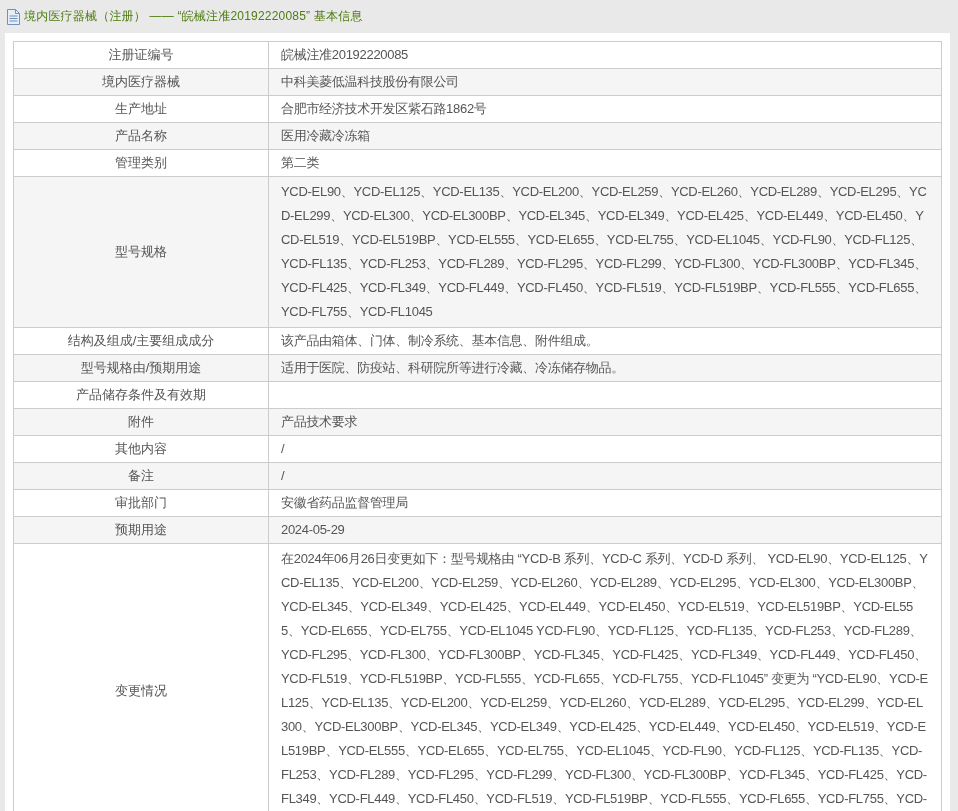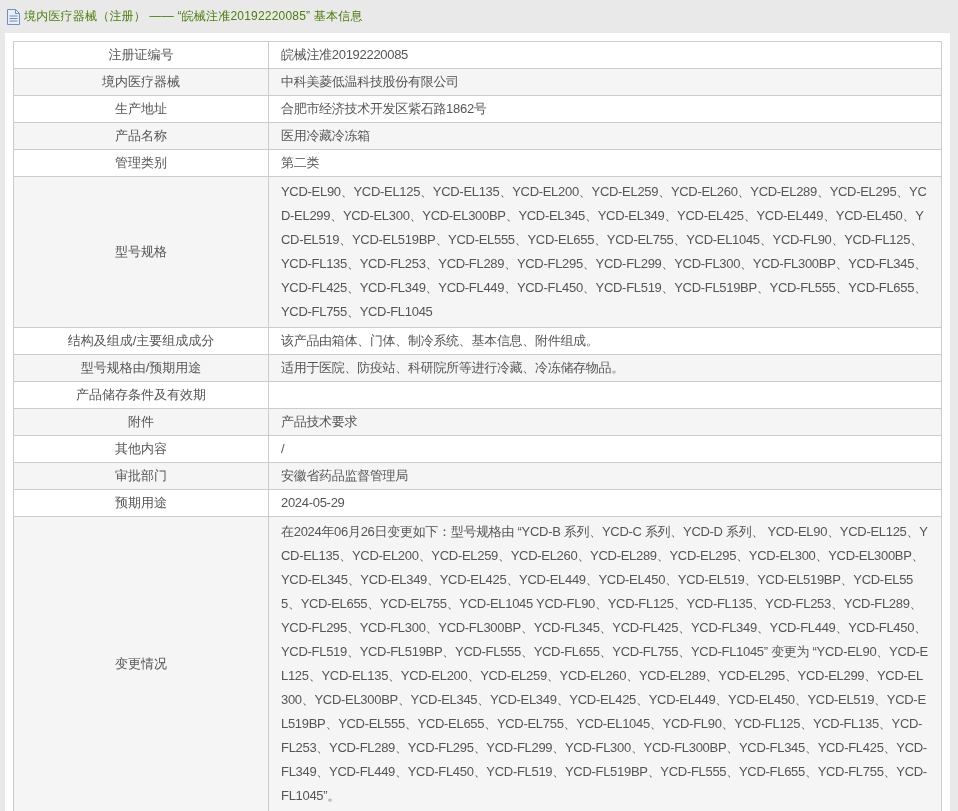--- a/index.html
+++ b/index.html
@@ -117,20 +117,24 @@
         </tr>
         <tr class="table-row">
           <td class="field-label">附件</td>
           <td class="field-value">产品技术要求</td>
         </tr>
         <tr class="table-row">
           <td class="field-label">其他内容</td>
           <td class="field-value">/</td>
         </tr>
         <tr class="table-row">
+          <td class="field-label">备注</td>
+          <td class="field-value">/</td>
+        </tr>
+        <tr class="table-row">
           <td class="field-label">审批部门</td>
           <td class="field-value">安徽省药品监督管理局</td>
         </tr>
         <tr class="table-row">
           <td class="field-label">预期用途</td>
           <td class="field-value">2024-05-29</td>
         </tr>
         <tr class="table-row">
           <td class="field-label">变更情况</td>
           <td class="field-value multiline">在2024年06月26日变更如下：型号规格由 “YCD-B 系列、YCD-C 系列、YCD-D 系列、 YCD-EL90、YCD-EL125、YCD-EL135、YCD-EL200、YCD-EL259、YCD-EL260、YCD-EL289、YCD-EL295、YCD-EL300、YCD-EL300BP、YCD-EL345、YCD-EL349、YCD-EL425、YCD-EL449、YCD-EL450、YCD-EL519、YCD-EL519BP、YCD-EL555、YCD-EL655、YCD-EL755、YCD-EL1045 YCD-FL90、YCD-FL125、YCD-FL135、YCD-FL253、YCD-FL289、YCD-FL295、YCD-FL300、YCD-FL300BP、YCD-FL345、YCD-FL425、YCD-FL349、YCD-FL449、YCD-FL450、YCD-FL519、YCD-FL519BP、YCD-FL555、YCD-FL655、YCD-FL755、YCD-FL1045” 变更为 “YCD-EL90、YCD-EL125、YCD-EL135、YCD-EL200、YCD-EL259、YCD-EL260、YCD-EL289、YCD-EL295、YCD-EL299、YCD-EL300、YCD-EL300BP、YCD-EL345、YCD-EL349、YCD-EL425、YCD-EL449、YCD-EL450、YCD-EL519、YCD-EL519BP、YCD-EL555、YCD-EL655、YCD-EL755、YCD-EL1045、YCD-FL90、YCD-FL125、YCD-FL135、YCD-FL253、YCD-FL289、YCD-FL295、YCD-FL299、YCD-FL300、YCD-FL300BP、YCD-FL345、YCD-FL425、YCD-FL349、YCD-FL449、YCD-FL450、YCD-FL519、YCD-FL519BP、YCD-FL555、YCD-FL655、YCD-FL755、YCD-FL1045”。</td>

